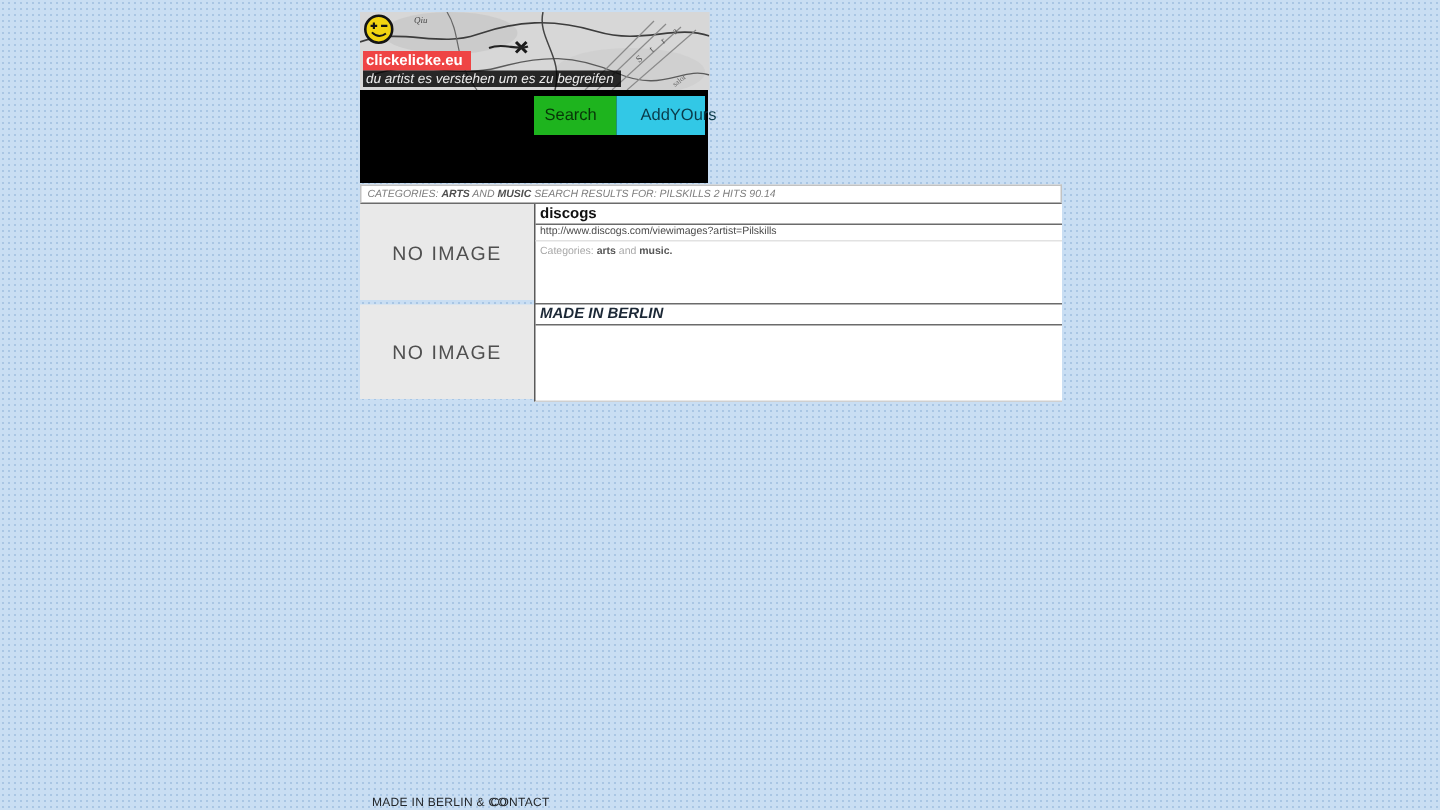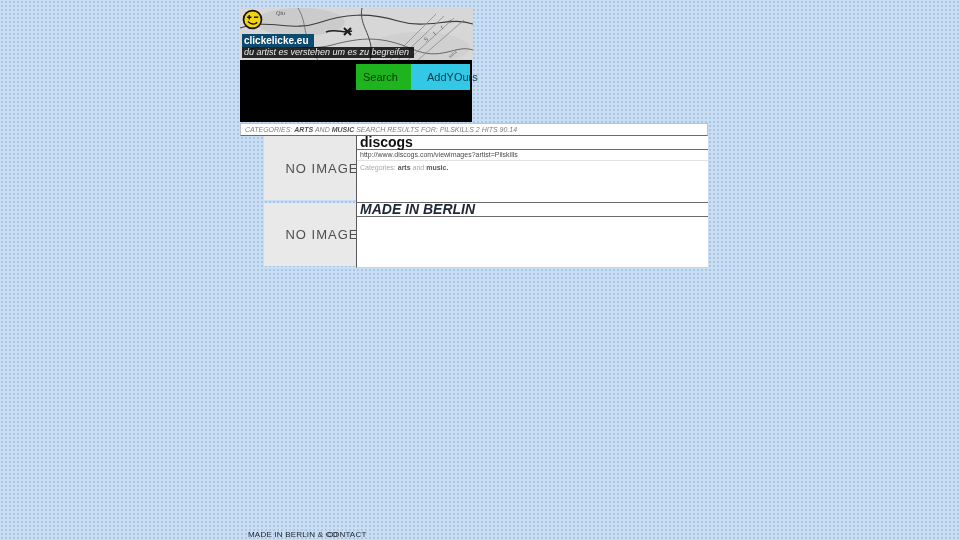--- a/index.html
+++ b/index.html
@@ -7,49 +7,49 @@
     width:960px;height:540px;overflow:hidden;position:relative;
     font-family:"Liberation Sans",sans-serif;
     background-color:#c9def3;
     background-image:radial-gradient(#a9c6e4 0.8px, rgba(0,0,0,0) 0.9px);
     background-size:4px 4px;
   }
   
   .header{position:absolute;left:240px;top:8px;width:233px;height:52px;}
   .map{position:absolute;left:0;top:0;width:233px;height:52px;overflow:hidden;background:#d7d7d7;}
   .logo{position:absolute;left:2px;top:1px;width:21px;height:21px;cursor:pointer;}
-  .site-title{position:absolute;left:2px;top:26px;background:#0c4a6e;color:#fff;
+  .site-title{position:absolute;left:2px;top:26px;background:#ef4444;color:#fff;
     font-weight:bold;font-size:10px;line-height:11px;padding:1px 5px 1px 2px;cursor:pointer;}
   .tagline{position:absolute;left:2px;top:39px;background:rgba(0,0,0,0.82);color:#ececec;
     font-style:italic;font-size:9px;line-height:10px;padding:0 5px 1px 2px;white-space:nowrap;}
   
   .searchpanel{position:absolute;left:240px;top:60px;width:232px;height:62px;background:#000;}
   .searchinput{position:absolute;left:2px;top:4px;width:112px;height:25px;border:0;outline:none;
     box-sizing:border-box;padding-left:9px;font-size:9px;color:#8a8a8a;background:#fff;
     font-family:"Liberation Sans",sans-serif;}
   .btn{position:absolute;top:4px;height:26px;border:0;text-align:left;font-size:11px;
     font-family:"Liberation Sans",sans-serif;cursor:pointer;}
   .btn-search{left:116px;width:55px;background:#1eb41e;color:#083508;padding-left:7px;}
   .btn-add{left:171px;width:59px;background:#32c8e6;color:#0a3b4a;padding-left:16px;}
   
   .summary{position:absolute;left:240px;top:123px;width:468px;height:13px;box-sizing:border-box;
     background:#fff;border:1px solid #c2c2c2;border-bottom:1px solid #6b6b6b;
     font-size:7px;font-style:italic;color:#7d7d7d;line-height:11px;padding-left:4px;
     white-space:nowrap;overflow:hidden;}
   .summary b{color:#4f4f4f;}
   
   .noimg{position:absolute;left:240px;width:116px;background:#e9e9e9;color:#4f4f4f;
-    display:flex;align-items:center;justify-content:center;font-size:13px;letter-spacing:1px;margin-left:24px;}
+    display:flex;align-items:center;justify-content:center;font-size:13px;letter-spacing:1px;}
   .noimg1{top:136px;height:64px;}
   .noimg2{top:203px;height:63px;}
   .rcontent{position:absolute;left:356px;width:352px;background:#fff;box-sizing:border-box;
     border-left:1px solid #5a5a5a;}
   .rc1{top:136px;height:66px;}
   .rc2{top:202px;height:66px;border-top:1px solid #6b6b6b;border-bottom:1px solid #cfcfcf;}
-  .rtitle{font-size:14px;line-height:11px;font-weight:bold;color:#101010;
+  .rtitle{font-size:10px;line-height:11px;font-weight:bold;color:#101010;
     padding:1px 0 1px 3px;border-bottom:1px solid #6b6b6b;cursor:pointer;}
   .rc2 .rtitle{color:#1c2836;font-style:italic;}
   .rurl{font-size:7px;line-height:8px;color:#4a4a4a;padding:1px 0 1px 3px;
     border-bottom:1px solid #e2e2e2;cursor:pointer;}
   .rcats{font-size:7px;line-height:8px;color:#a8a8a8;padding:3px 0 0 3px;}
   .catlink{color:#575757;font-weight:bold;cursor:pointer;}
   
   .footer-item{position:absolute;top:530px;font-size:8px;color:#24282c;letter-spacing:0.2px;}
   .footer-co{left:248px;}
   .footer-contact{left:327px;cursor:pointer;}

